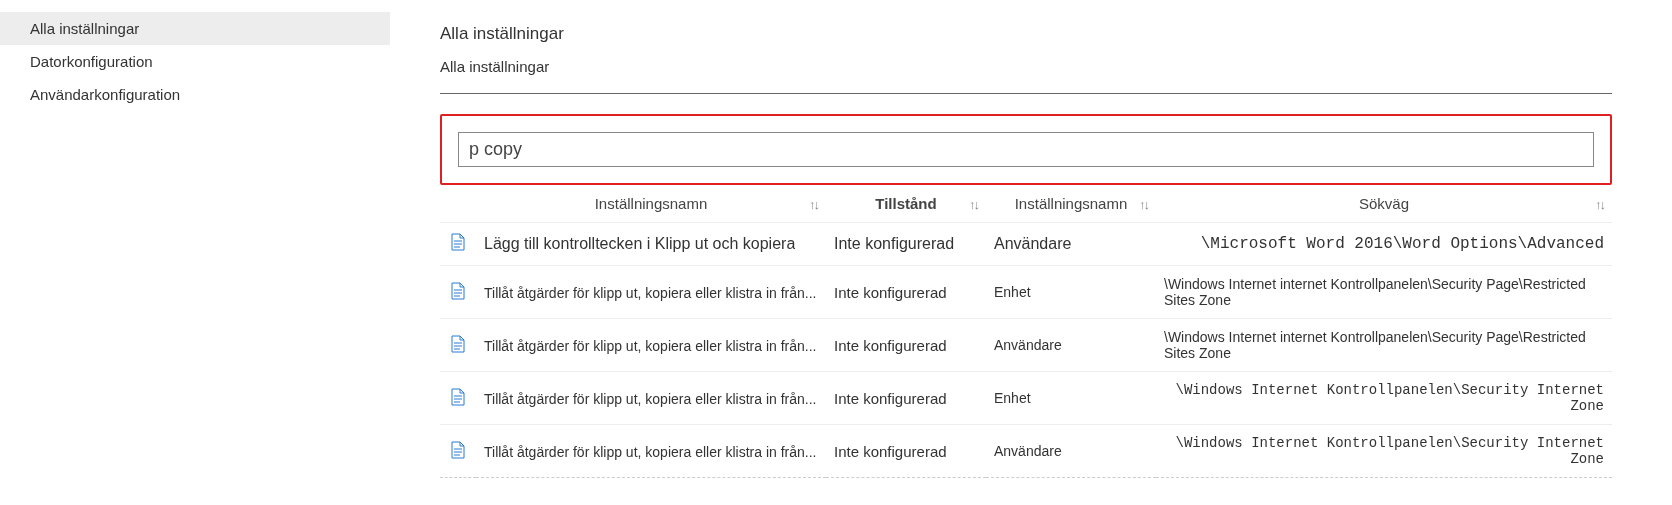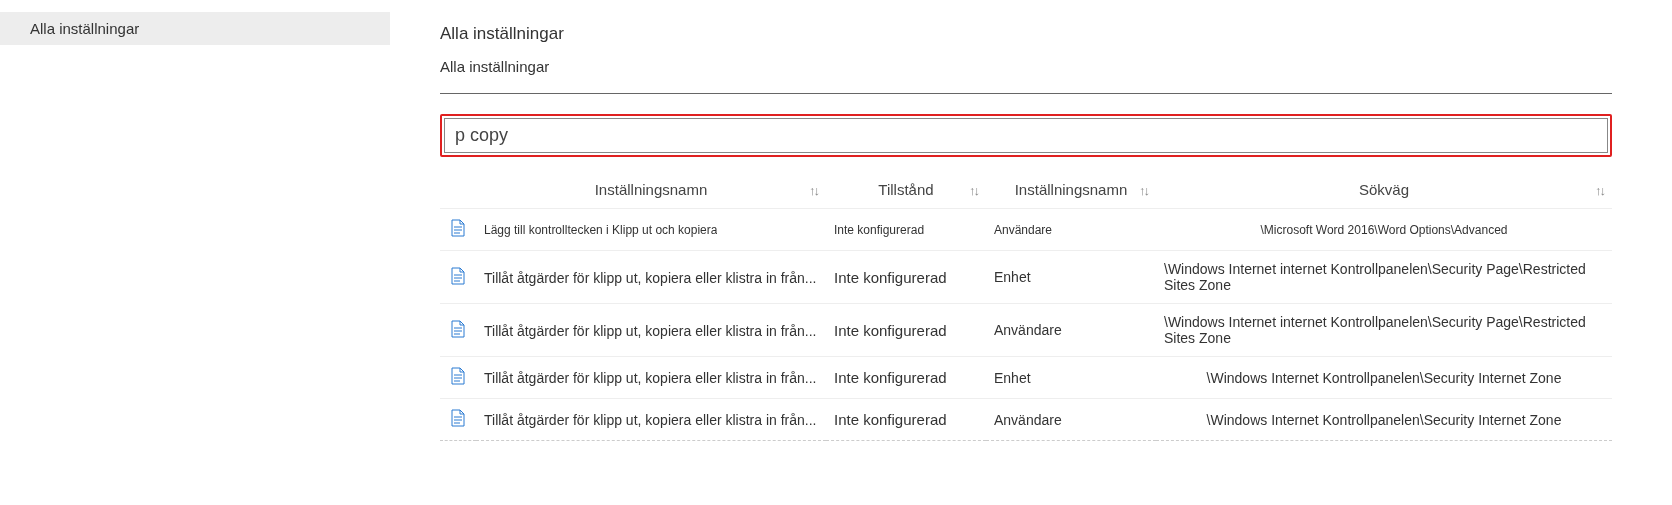--- a/index.html
+++ b/index.html
@@ -42,22 +42,21 @@
     color: #333;
     padding-bottom: 8px;
   }
   .hr {
     border-top: 1px solid #666;
     margin-bottom: 20px;
   }
   .search-wrapper {
     border: 2px solid #e02020;
     border-radius: 2px;
-    padding: 2px;
-    margin-bottom: 14px;
+    padding: 16px;
   }
   .search-input {
     width: 100%;
     border: 1px solid #888;
     font-size: 18px;
     padding: 6px 10px;
     font-family: inherit;
     outline: none;
     color: #444;
   }
@@ -90,47 +89,53 @@
     vertical-align: middle;
     font-size: 14px;
     color: #333;
   }
   tr:last-child td {
     border-bottom-style: dashed;
     border-bottom-color: #ccc;
   }
   .col-icon { width: 36px; text-align: center; }
   .col-name { width: 350px; }
-  .col-state { width: 160px; }
+  .col-state { width: 160px; font-weight: bold; }
   .col-type { width: 170px; }
   .col-path { }
-  .row-first td { font-size: 12px; }
+  .row-first td { font-size: 16px; }
   .doc-icon {
     display: inline-block;
     vertical-align: middle;
   }
   .name-cell {
     white-space: nowrap;
     overflow: hidden;
     text-overflow: ellipsis;
     max-width: 340px;
     display: inline-block;
     vertical-align: middle;
   }
   .state-cell { font-size: 15px; margin-top: 10px; }
   .path-cell { text-align: left; }
-  .path-cell.left { text-align: center; }
+  .path-cell.left { text-align: right; font-family: Liberation Mono, monospace; }
 </style>
 </head>
 <body>
 
 <div class="layout">
   <div class="sidebar">
     <div class="sidebar-item active">
       <span>Alla inställningar</span>
+    </div>
+    <div class="sidebar-item">
+      <span>Datorkonfiguration</span>
+    </div>
+    <div class="sidebar-item">
+      <span>Användarkonfiguration</span>
     </div>
   </div>
 
   <div class="main">
     <div class="page-title">Alla inställningar</div>
     <div class="page-subtitle">Alla inställningar</div>
     <div class="hr"></div>
 
     <div class="search-wrapper">
       <input class="search-input" type="text" value="p copy" style="">

